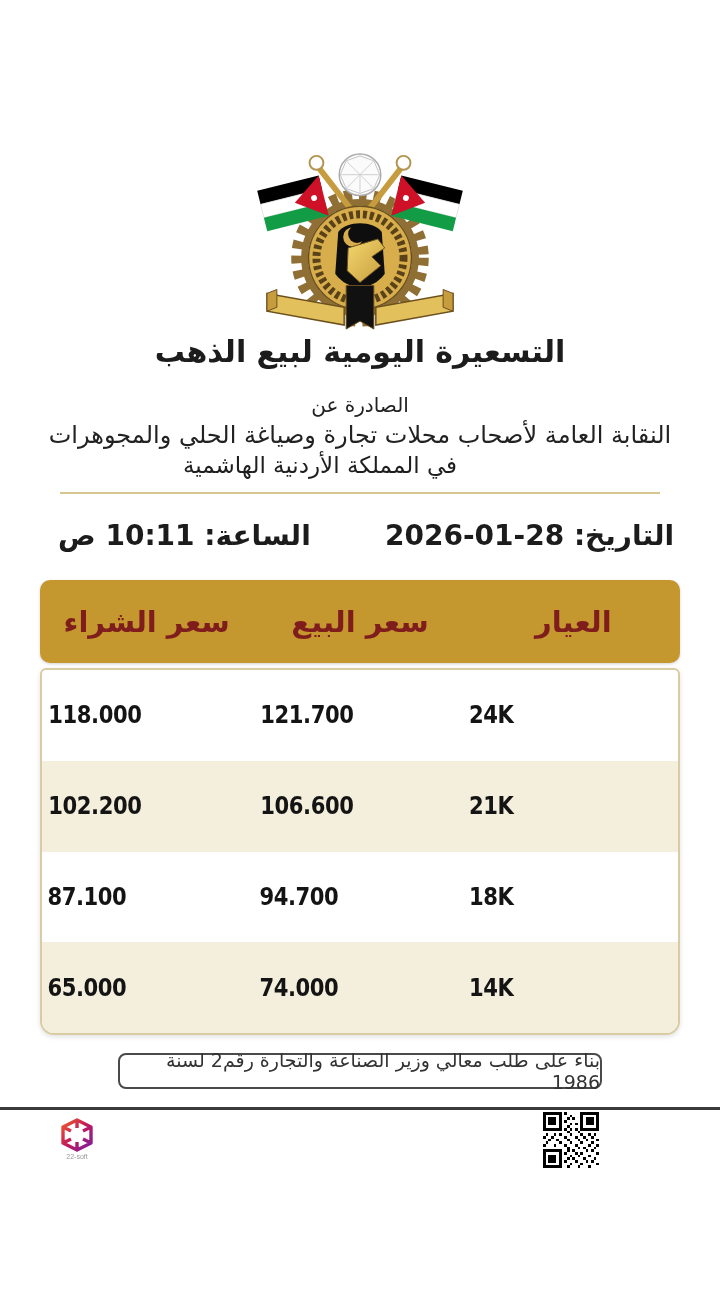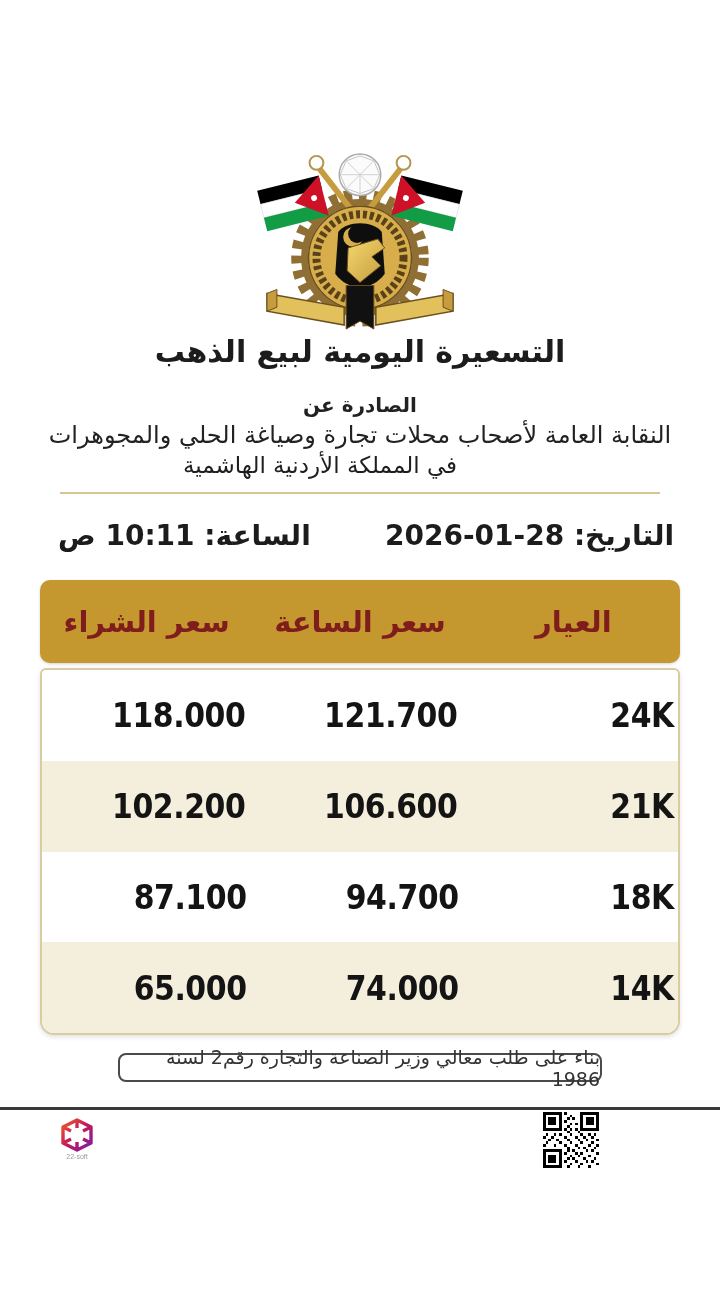--- a/index.html
+++ b/index.html
@@ -7,21 +7,21 @@
   body { width:720px; height:1300px; font-family:"DejaVu Sans", sans-serif; color:#1c1c1c; }
   .page { position:relative; width:720px; height:1300px; background:#fff; overflow:hidden; }
 
   
   .emblem { position:absolute; top:145px; left:252px; width:216px; height:188px; }
 
   
   .title { position:absolute; top:334px; left:0; width:720px; text-align:center;
            font-size:30px; font-weight:700; direction:rtl; }
   .issued-by { position:absolute; top:393px; left:0; width:720px; text-align:center;
-           font-size:20px; direction:rtl; color:#222;font-weight:bold; }
+           font-size:20px; direction:rtl; color:#222; }
   .issuer { position:absolute; top:421px; left:0; width:720px; text-align:center;
            font-size:24px; direction:rtl; color:#222; }
   .country { position:absolute; top:452px; left:0; width:640px; text-align:center;
            font-size:23px; font-weight:500; direction:rtl; color:#1e1e1e; }
   .gold-divider { position:absolute; top:492px; left:60px; width:600px; height:2px;
            background:var(--divider,#D8C68F); }
 
   
   .date-row { position:absolute; top:512px; left:40px; width:640px; height:46px;
            direction:rtl; display:flex; justify-content:space-between; align-items:center;
@@ -35,25 +35,25 @@
            direction:rtl; box-shadow:0 1px 3px rgba(0,0,0,.18); }
   .thead .th { text-align:center; font-size:29px; font-weight:700; color:#7f1d1d; }
 
   .tbody { position:absolute; top:668px; left:40px; width:640px; height:367px;
            border:2px solid var(--table_border,#DACCA2);
            border-radius:6px 6px 14px 14px; overflow:hidden;
            display:grid; grid-template-rows:1fr 1fr 1fr 1fr;
            box-shadow:0 2px 5px rgba(0,0,0,.12); background:#fff; }
   .trow { display:grid; grid-template-columns:1fr 1fr 1fr; align-items:center; direction:rtl; }
   .trow.alt { background:var(--beige,#F4EFDC); }
-  .trow .td { text-align:right; font-size:34px; font-weight:800; color:#141414;padding-left:8px; }
+  .trow .td { text-align:left; font-size:24px; font-weight:800; color:#141414; }
   .trow .td span { display:inline-block; transform:scaleX(.88); letter-spacing:-.5px; }
 
   
-  .note-box { position:absolute; top:1053px; left:118px; width:484px; height:29px;
+  .note-box { position:absolute; top:1053px; left:118px; width:484px; height:36px;
            border:2px solid #4a4a4a; border-radius:8px; display:flex;
            align-items:center; justify-content:center; direction:rtl;
            font-size:19px; color:#333; background:#fff; }
 
   
   .footer-rule { position:absolute; top:1107px; left:0; width:720px; height:3px; background:#3a3a3a; }
   .cube-logo { position:absolute; top:1118px; left:58px; width:38px; height:34px; }
   .cube-caption { position:absolute; top:1153px; left:50px; width:54px; text-align:center;
            font-size:7px; color:#9a9a9a; font-family:"Liberation Sans", sans-serif; }
   .qr { position:absolute; top:1112px; left:543px; width:56px; height:56px; }
@@ -130,21 +130,21 @@
       <span>28-01-2026</span>
     </span>
     <span class="unit">
       <span>الساعة:</span>
       <span>10:11 ص</span>
     </span>
   </div>
 
   <div class="thead">
     <div class="th">العيار</div>
-    <div class="th">سعر الساعة</div>
+    <div class="th">سعر البيع</div>
     <div class="th">سعر الشراء</div>
   </div>
 
   <div class="tbody">
     <div class="trow">
       <div class="td"><span>24K</span></div>
       <div class="td"><span>121.700</span></div>
       <div class="td"><span>118.000</span></div>
     </div>
     <div class="trow alt">

